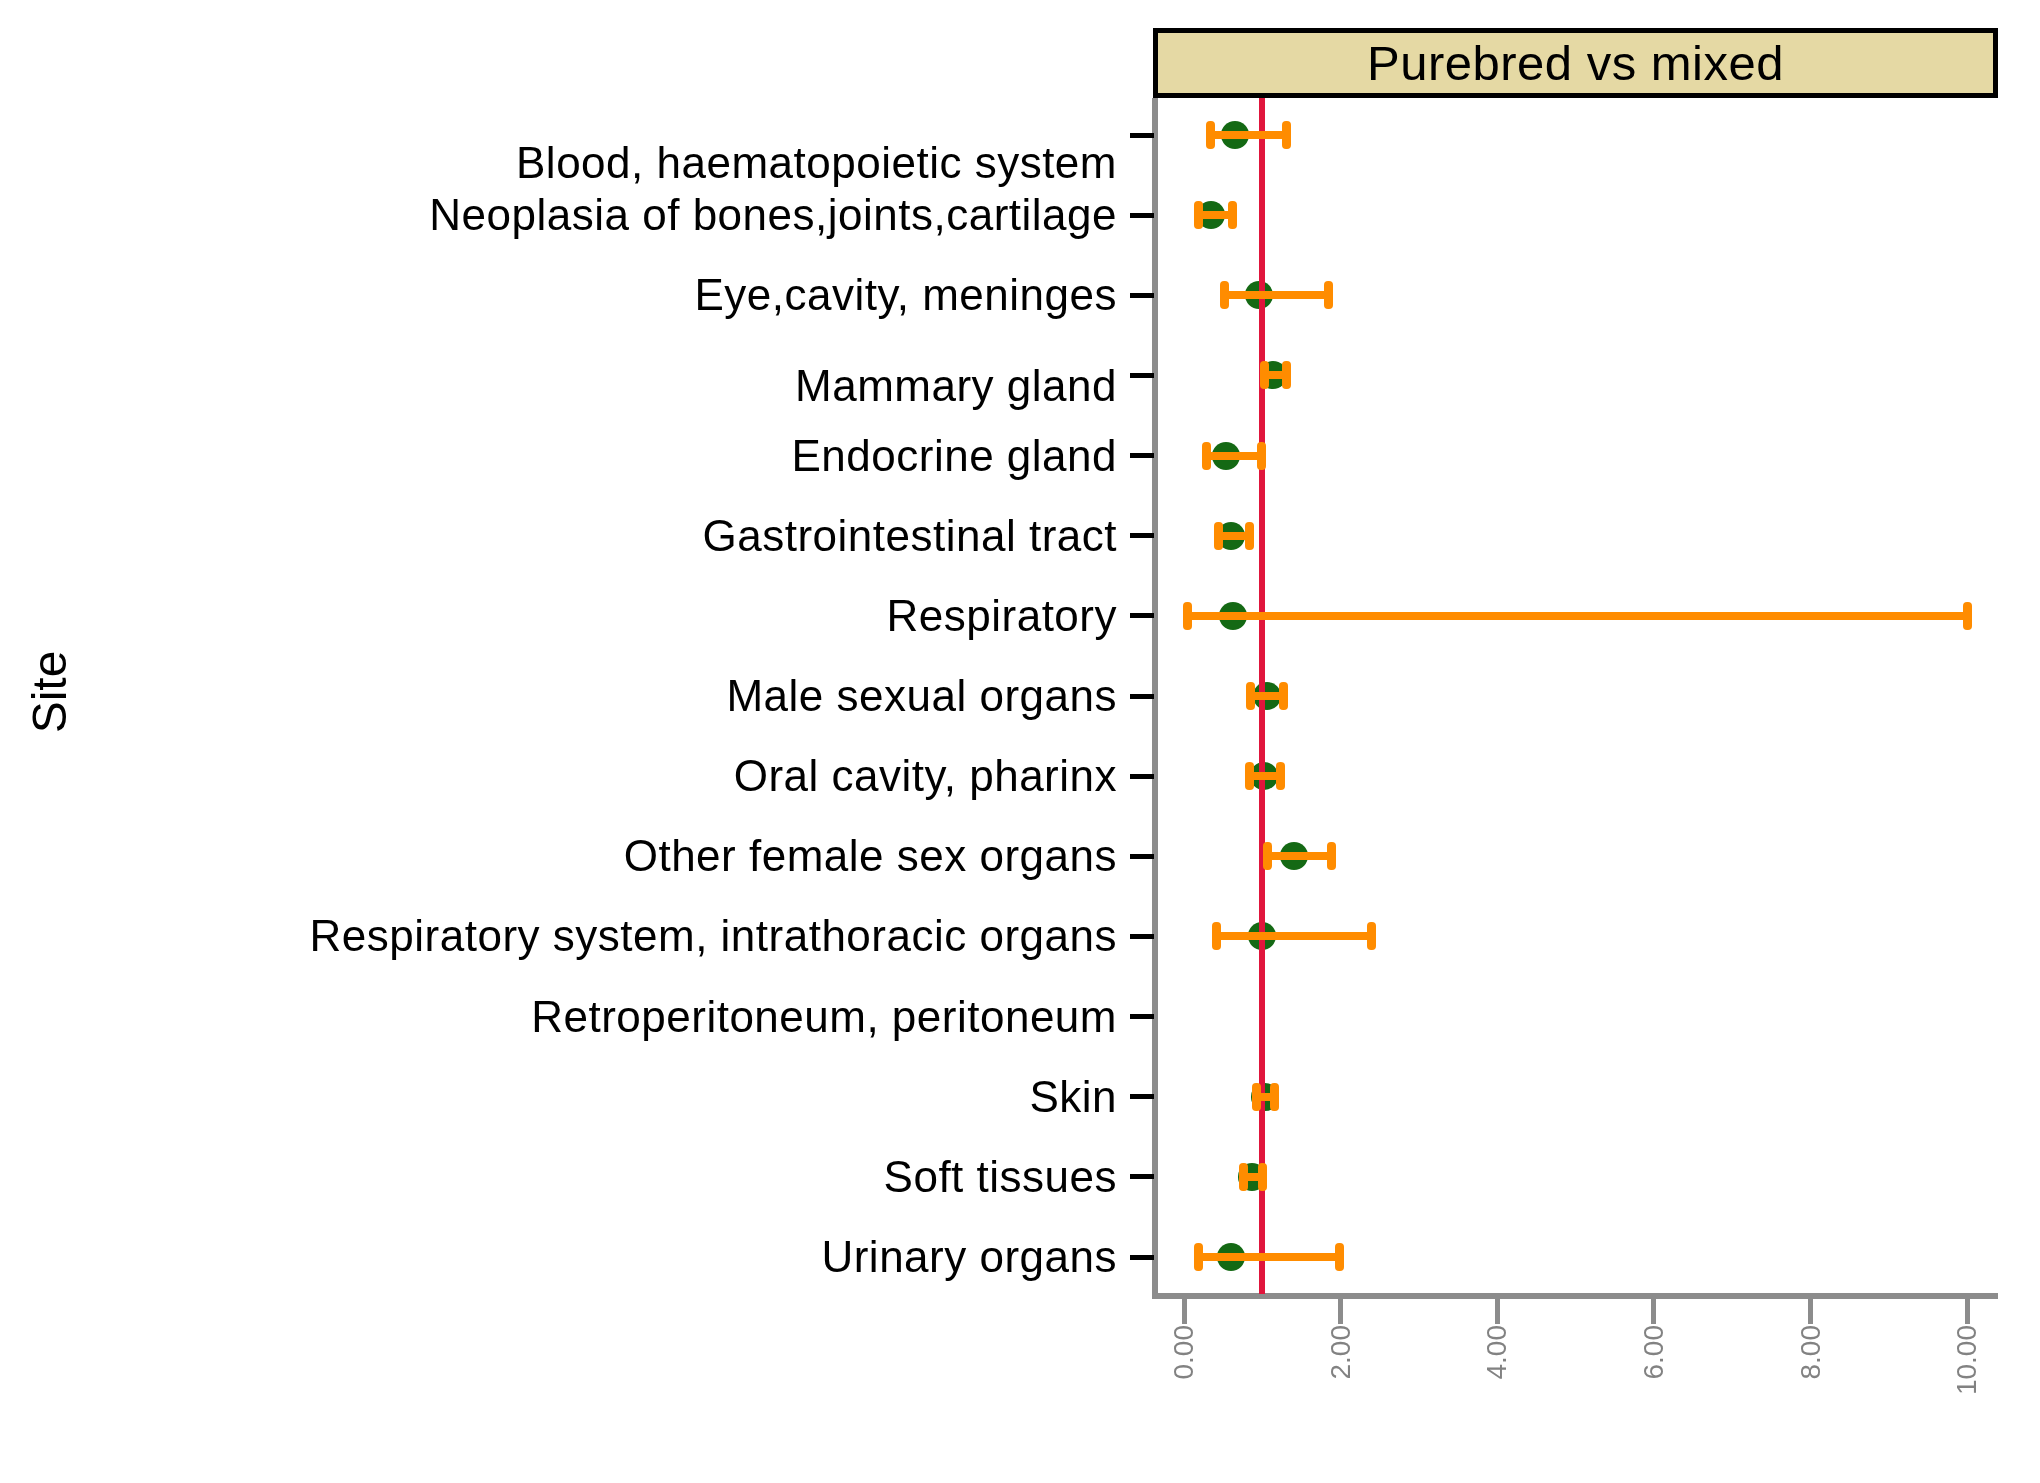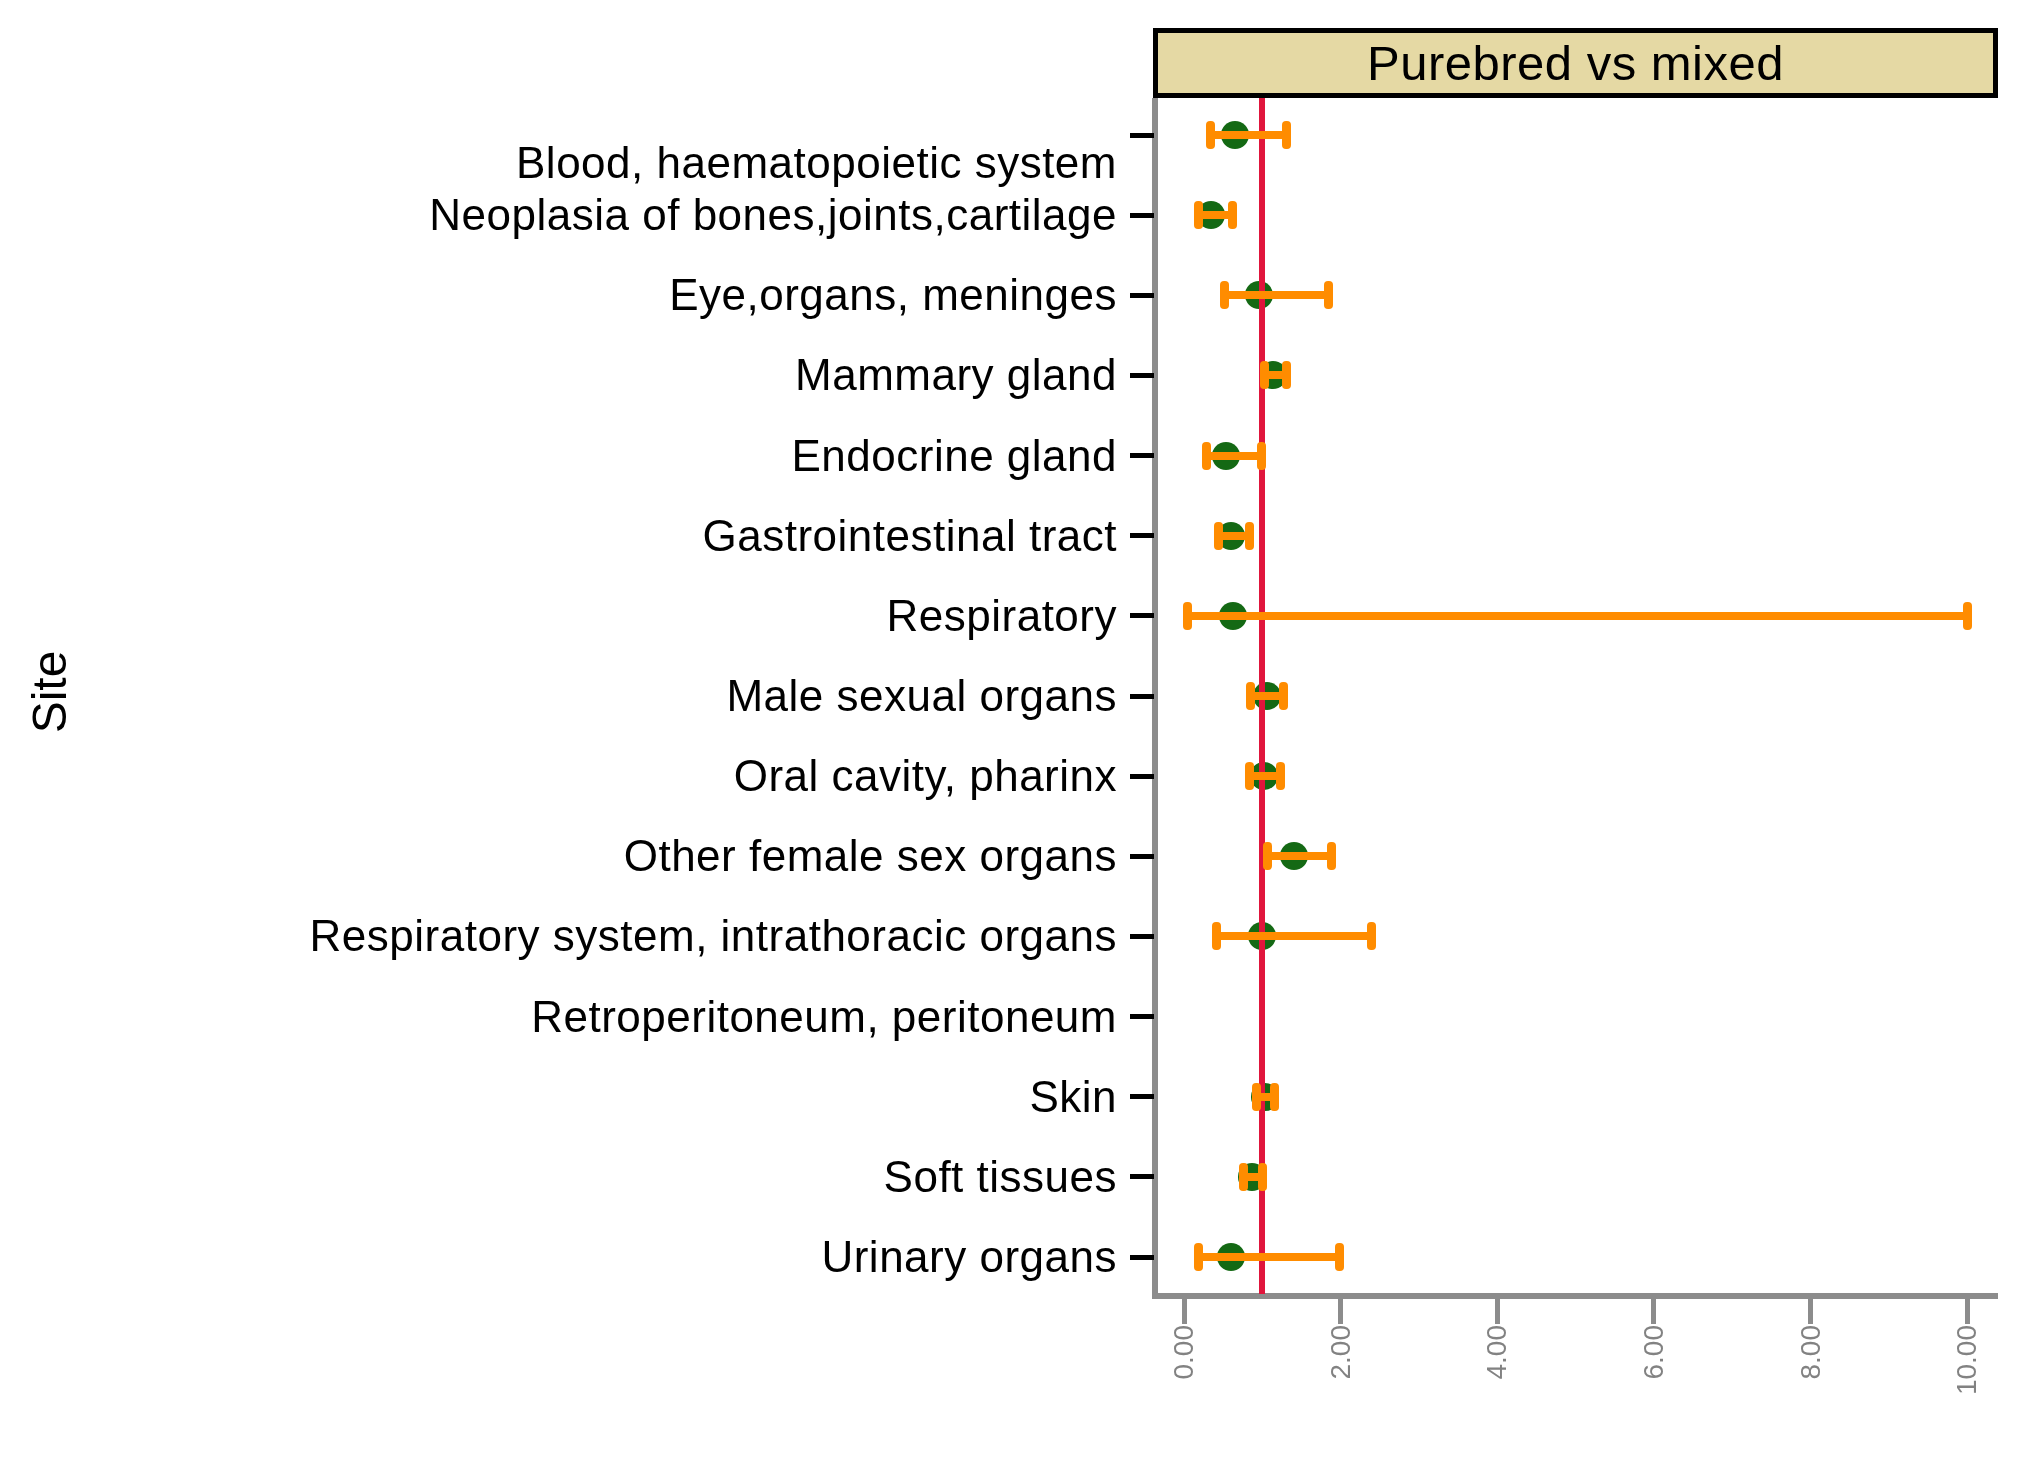--- a/index.html
+++ b/index.html
@@ -69,27 +69,27 @@
       <div class="dot" style="left: 1220.91px; top: 121px; background: rgb(20, 105, 20);"></div>
       <div class="err-bar" style="left: 1210.63px; top: 131px; width: 75.9801px; background: rgb(255, 140, 0);"></div>
       <div class="err-cap" style="left: 1206.13px; top: 121px; background: rgb(255, 140, 0);"></div>
       <div class="err-cap" style="left: 1282.11px; top: 121px; background: rgb(255, 140, 0);"></div>
       <div class="cat-label" style="top: 185.143px;">Neoplasia of bones,joints,cartilage</div>
       <div class="y-tick" style="left: 1130px; top: 212.643px;"></div>
       <div class="dot" style="left: 1196.63px; top: 201.143px; background: rgb(20, 105, 20);"></div>
       <div class="err-bar" style="left: 1198.88px; top: 211.143px; width: 33.6819px; background: rgb(255, 140, 0);"></div>
       <div class="err-cap" style="left: 1194.38px; top: 201.143px; background: rgb(255, 140, 0);"></div>
       <div class="err-cap" style="left: 1228.06px; top: 201.143px; background: rgb(255, 140, 0);"></div>
-      <div class="cat-label" style="top: 265.286px;">Eye,organs, meninges</div>
+      <div class="cat-label" style="top: 265.286px;">Eye,cavity, meninges</div>
       <div class="y-tick" style="left: 1130px; top: 292.786px;"></div>
       <div class="dot" style="left: 1245.2px; top: 281.286px; background: rgb(20, 105, 20);"></div>
       <div class="err-bar" style="left: 1224.73px; top: 291.286px; width: 103.396px; background: rgb(255, 140, 0);"></div>
       <div class="err-cap" style="left: 1220.23px; top: 281.286px; background: rgb(255, 140, 0);"></div>
       <div class="err-cap" style="left: 1323.63px; top: 281.286px; background: rgb(255, 140, 0);"></div>
-      <div class="cat-label" style="top: 345px;">Mammary gland</div>
+      <div class="cat-label" style="top: 356px;">Mammary gland</div>
       <div class="y-tick" style="left: 1130px; top: 372.929px;"></div>
       <div class="dot" style="left: 1259.3px; top: 361.429px; background: rgb(20, 105, 20);"></div>
       <div class="err-bar" style="left: 1264.68px; top: 371.429px; width: 21.9324px; background: rgb(255, 140, 0);"></div>
       <div class="err-cap" style="left: 1260.18px; top: 361.429px; background: rgb(255, 140, 0);"></div>
       <div class="err-cap" style="left: 1282.11px; top: 361.429px; background: rgb(255, 140, 0);"></div>
       <div class="cat-label" style="top: 425.572px; text-align: center;">Endocrine gland</div>
       <div class="y-tick" style="left: 1130px; top: 453.072px;"></div>
       <div class="dot" style="left: 1211.51px; top: 441.572px; background: rgb(20, 105, 20);"></div>
       <div class="err-bar" style="left: 1206.72px; top: 451.572px; width: 54.831px; background: rgb(255, 140, 0);"></div>
       <div class="err-cap" style="left: 1202.22px; top: 441.572px; background: rgb(255, 140, 0);"></div>

